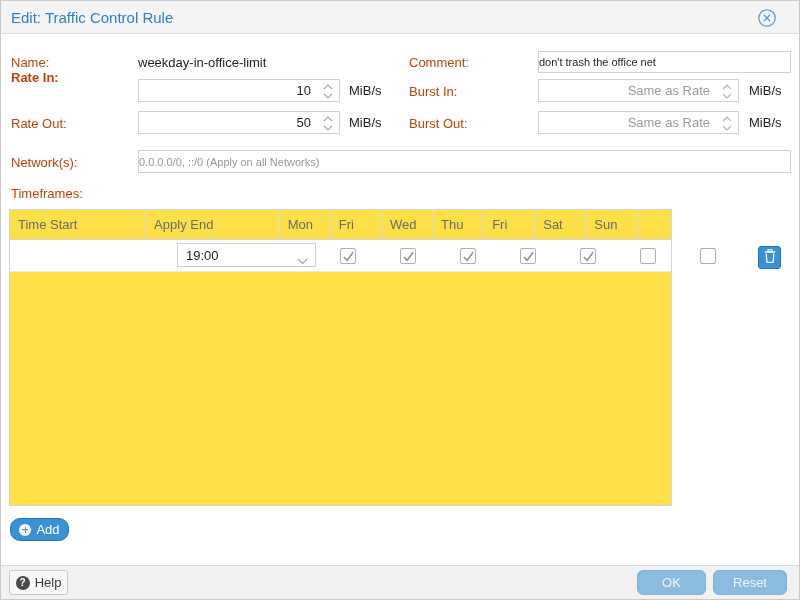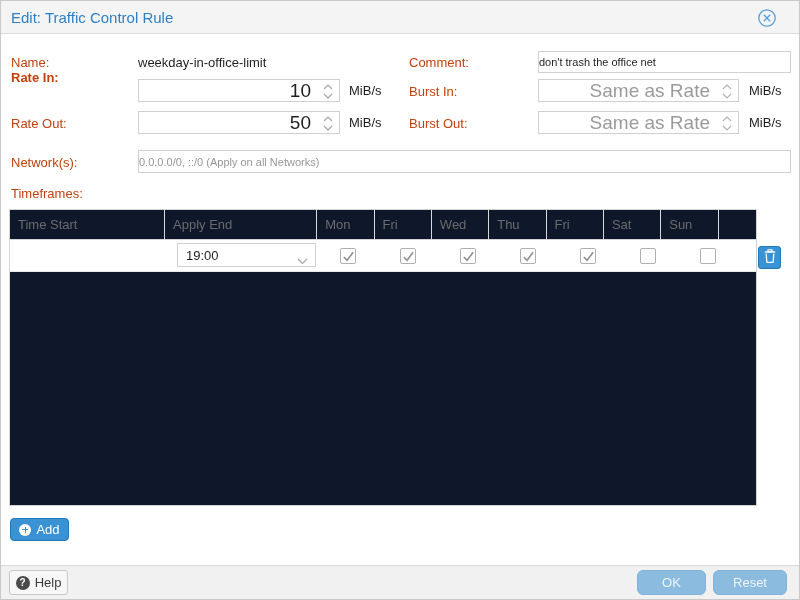--- a/index.html
+++ b/index.html
@@ -20,50 +20,50 @@
   .val { position:absolute; color:#1f1f1f; }
   .unit { position:absolute; color:#1f1f1f; }
 
   
   input.txt { position:absolute; height:22px; border:1px solid #d0d0d0; background:#fff;
               font-family:"Liberation Sans", sans-serif; font-size:11px; color:#1f1f1f;
               padding:2px 0; outline:none; }
   input.txt::placeholder { color:#979797; opacity:1; }
   .numwrap { position:absolute; height:23px; border:1px solid #d0d0d0; background:#fff; }
   .numwrap input { position:absolute; left:0; top:0; width:100%; height:100%; border:none;
-              font-family:"Liberation Sans", sans-serif; font-size:19px; color:#1f1f1f;
+              font-family:"Liberation Sans", sans-serif; font-size:13px; color:#1f1f1f;
               text-align:right; padding:2px 28px 2px 8px; outline:none; background:transparent; }
   .numwrap input::placeholder { color:#9b9b9b; opacity:1; }
   .spinner { position:absolute; right:5px; top:3px; width:12px; height:17px; cursor:pointer; }
   .spinner svg { display:block; }
 
   
   .combo { position:absolute; height:24px; border:1px solid #d0d0d0; background:#fff; cursor:pointer; }
   .combo .combo-text { position:absolute; left:8px; top:4px; color:#1f1f1f; }
   .combo .chev { position:absolute; right:7px; top:9px; }
 
   
-  .tf-table { position:absolute; left:8px; top:208px; width:748px; height:297px;
-              border:1px solid #d4d4d4; background:#0f172a; }
+  .tf-table { position:absolute; left:8px; top:208px; width:663px; height:297px;
+              border:1px solid #d4d4d4; background:#fde047; }
   .tf-header { position:absolute; left:0; top:0; width:100%; height:30px;
                border-bottom:1px solid #d4d4d4; display:flex; }
   .tf-hcell { height:100%; border-right:1px solid #d9d9d9; color:#6b6b6b;
               padding:7px 0 0 8px; overflow:hidden; white-space:nowrap; }
   .tf-hcell:last-child { border-right:none; }
   .tf-row { position:absolute; left:0; top:30px; width:100%; height:32px;
             border-bottom:1px solid #e9e9e9; background:#fff; }
 
   
   .checkbox { position:absolute; width:16px; height:16px; border:1px solid #b0b0b0;
               border-radius:2px; background:#fff; cursor:pointer; }
   .checkbox svg { display:none; position:absolute; left:1px; top:1px; }
   .checkbox.checked svg { display:block; }
 
   
-  .btn-blue { position:absolute; background:#3892d4; border:1px solid #2678b3; border-radius:4px;
+  .btn-blue { position:absolute; background:#3892d4; border:1px solid #2678b3; border-radius:10px;
               color:#fff; font-size:13px; cursor:pointer; display:flex; align-items:center;
               justify-content:center; gap:5px; font-family:"Liberation Sans", sans-serif; }
   .trash-btn { position:absolute; left:757px; top:245px; width:23px; height:23px;
                background:#3892d4; border:1px solid #2678b3; border-radius:3px; cursor:pointer;
                display:flex; align-items:center; justify-content:center; }
 
   
   .footer { position:absolute; left:0; top:564px; width:100%; height:36px;
             background:#f1f1f1; border-top:1px solid #d8d8d8; }
   .btn-help { position:absolute; left:8px; top:4px; width:59px; height:25px;

